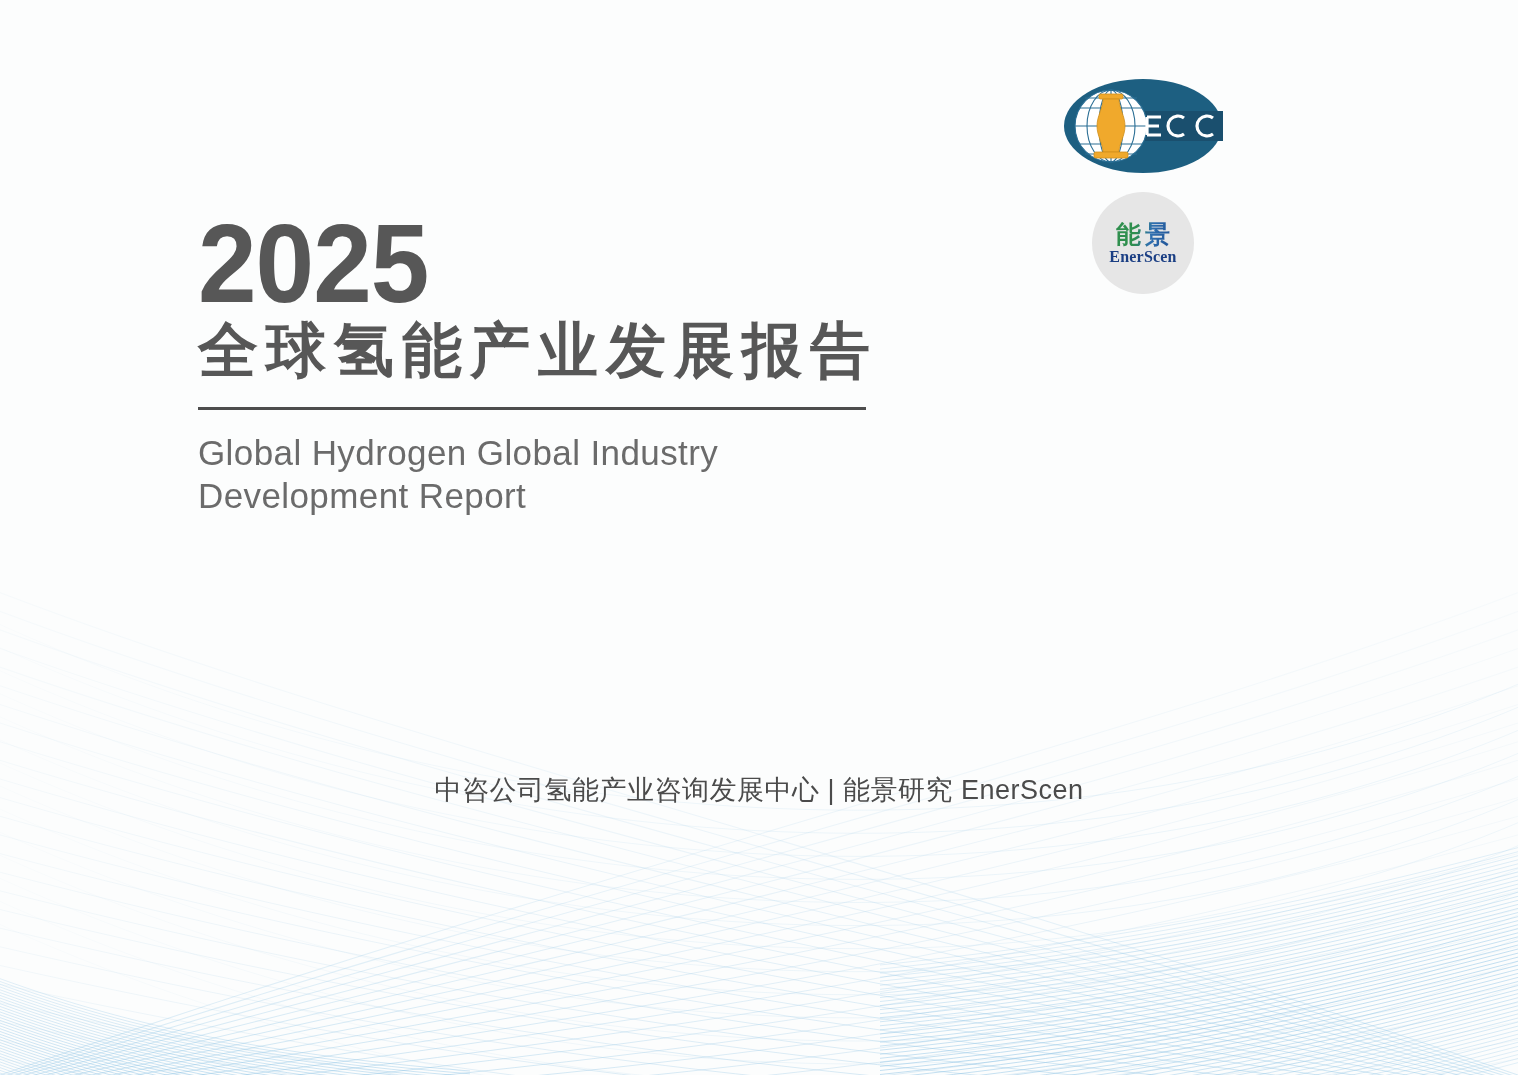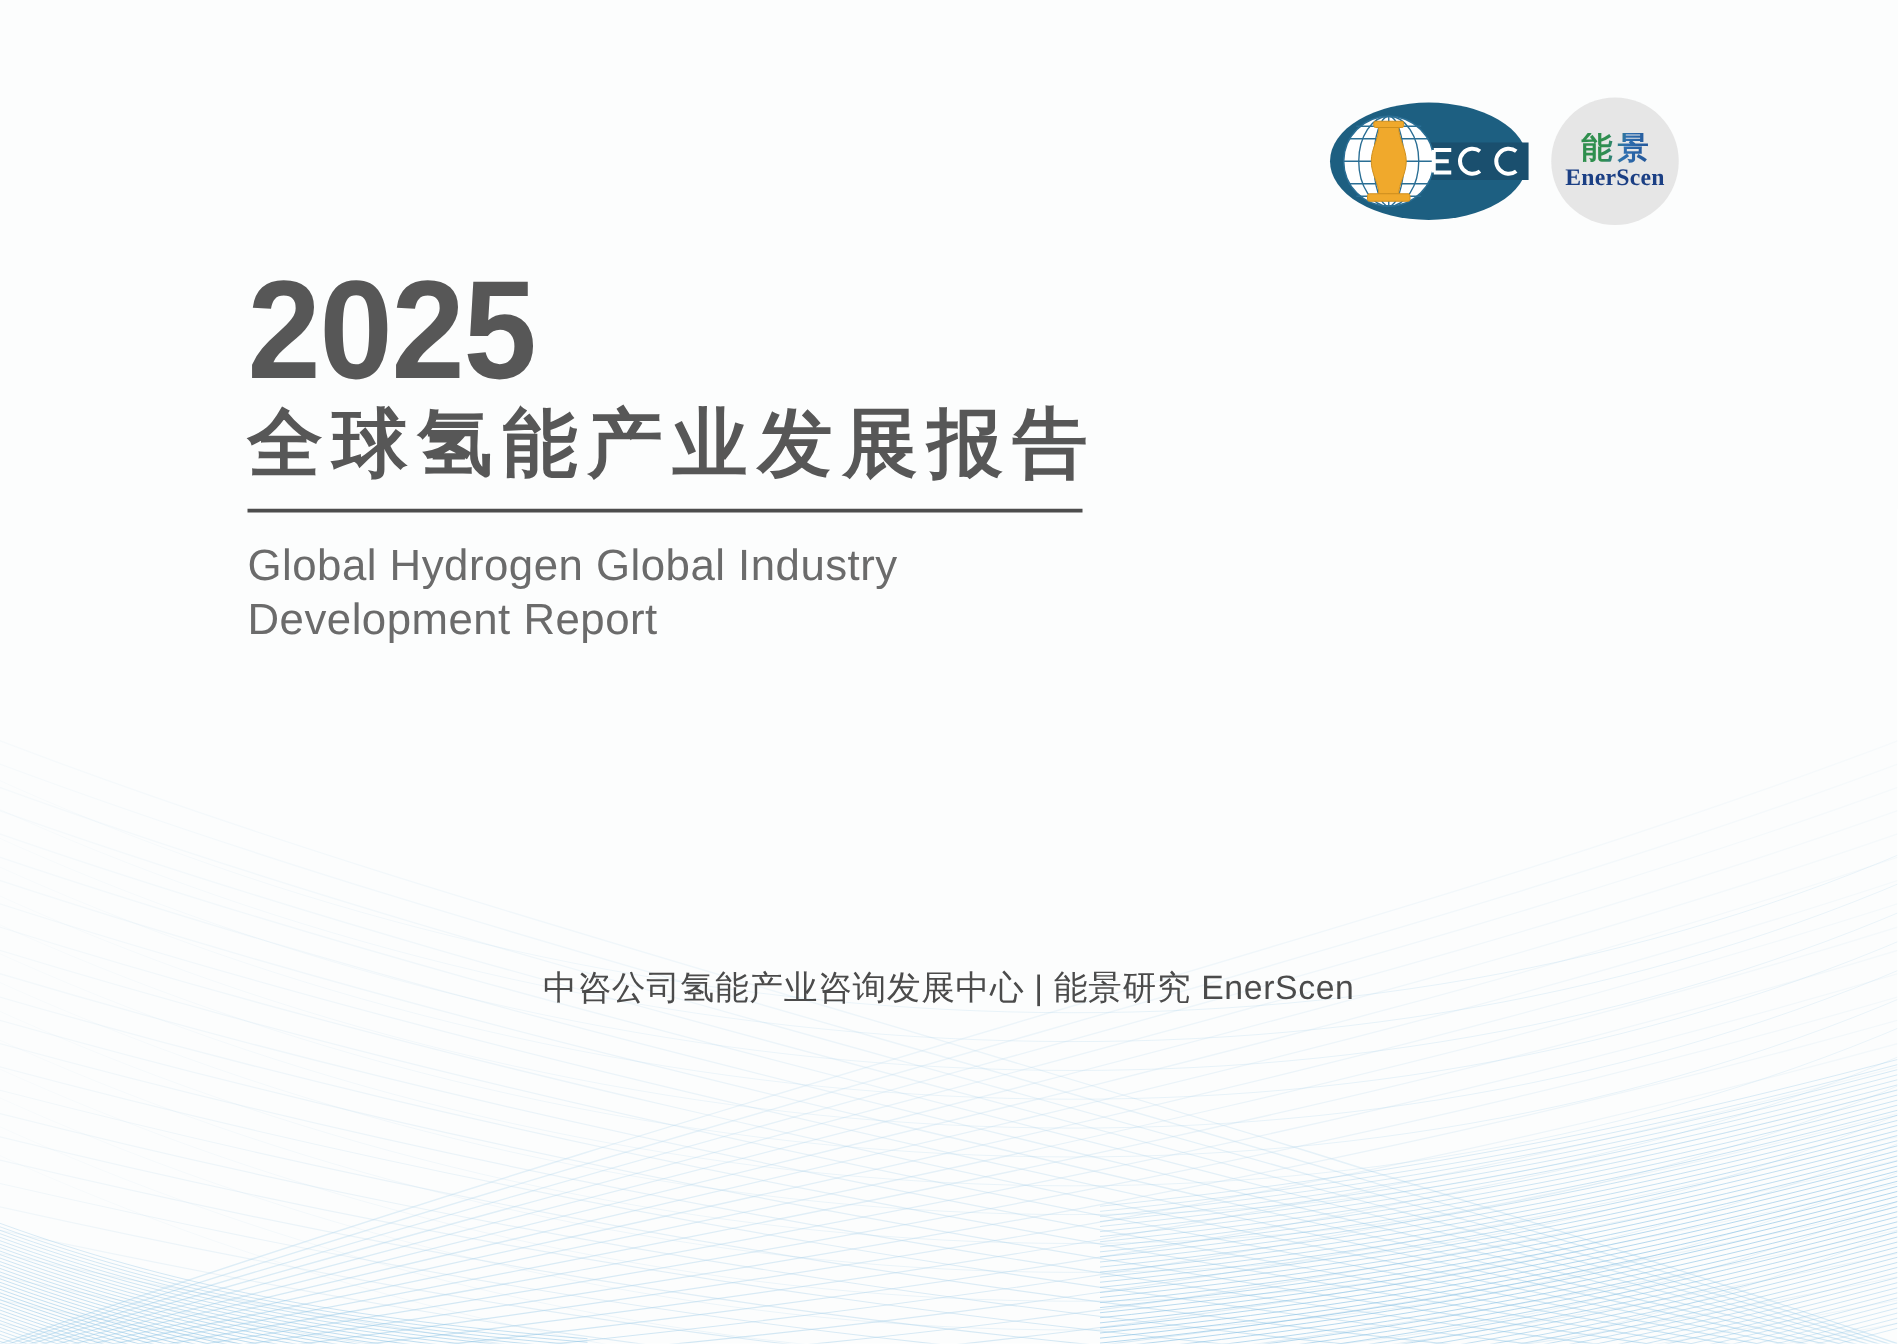--- a/index.html
+++ b/index.html
@@ -26,20 +26,21 @@
   }
 
   
   .logo-row {
     position: absolute;
     top: 78px;
     left: 1063px;
     display: flex;
     align-items: center;
     gap: 18px;
+    flex-direction: column;
   }
   .ecc-logo {
     position: relative;
     width: 160px;
     height: 96px;
   }
   .enerscen-logo {
     position: relative;
     width: 102px;
     height: 102px;
@@ -58,21 +59,21 @@
     line-height: 1;
     background: linear-gradient(100deg, #2f8f4e 0%, #2f8f4e 38%, #2f6fb0 62%, #1f4f92 100%);
     -webkit-background-clip: text;
     background-clip: text;
     color: transparent;
     margin-bottom: 2px;
     padding-left: 4px;
   }
   .es-en {
     font-family: "Liberation Serif", "DejaVu Serif", serif;
-    font-size: 19px;
+    font-size: 16px;
     font-weight: 700;
     color: #1b3f84;
     line-height: 1;
     letter-spacing: 0.2px;
   }
 
   
   .headline {
     position: absolute;
     left: 198px;
@@ -84,21 +85,21 @@
     font-size: 112px;
     font-weight: 700;
     color: #575757;
     line-height: 0.92;
     letter-spacing: -1px;
     transform: scaleX(0.94);
     transform-origin: left center;
     margin: 0;
   }
   .title-cn {
-    font-family: Liberation Sans, sans-serif;
+    font-family: Liberation Mono, monospace;
     font-size: 60px;
     font-weight: 700;
     color: #575757;
     line-height: 1.08;
     letter-spacing: 8px;
     margin: 8px 0 0 0;
     white-space: nowrap;
   }
   .rule {
     width: 668px;

